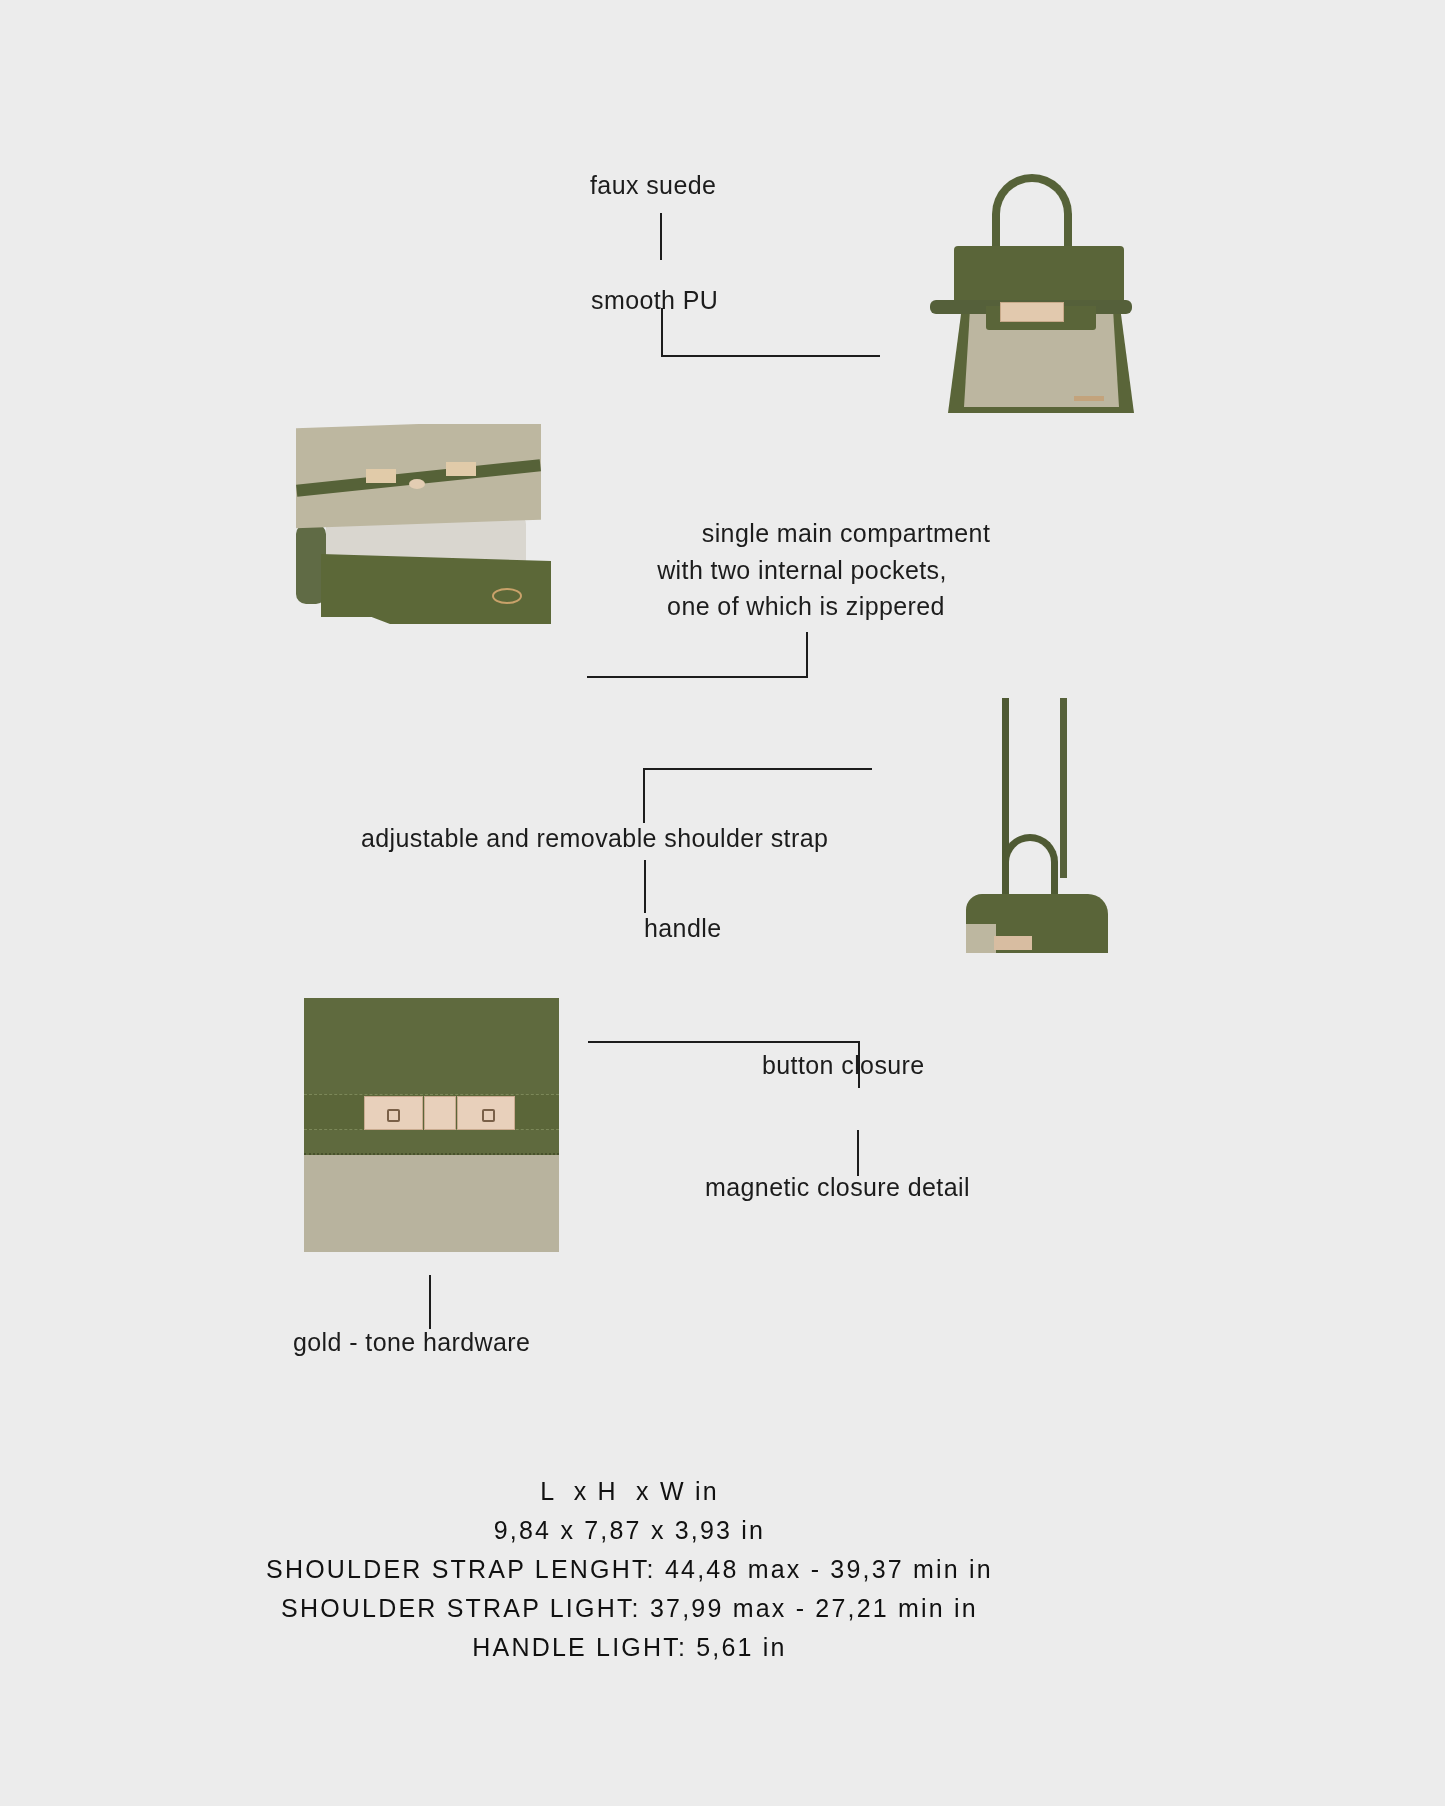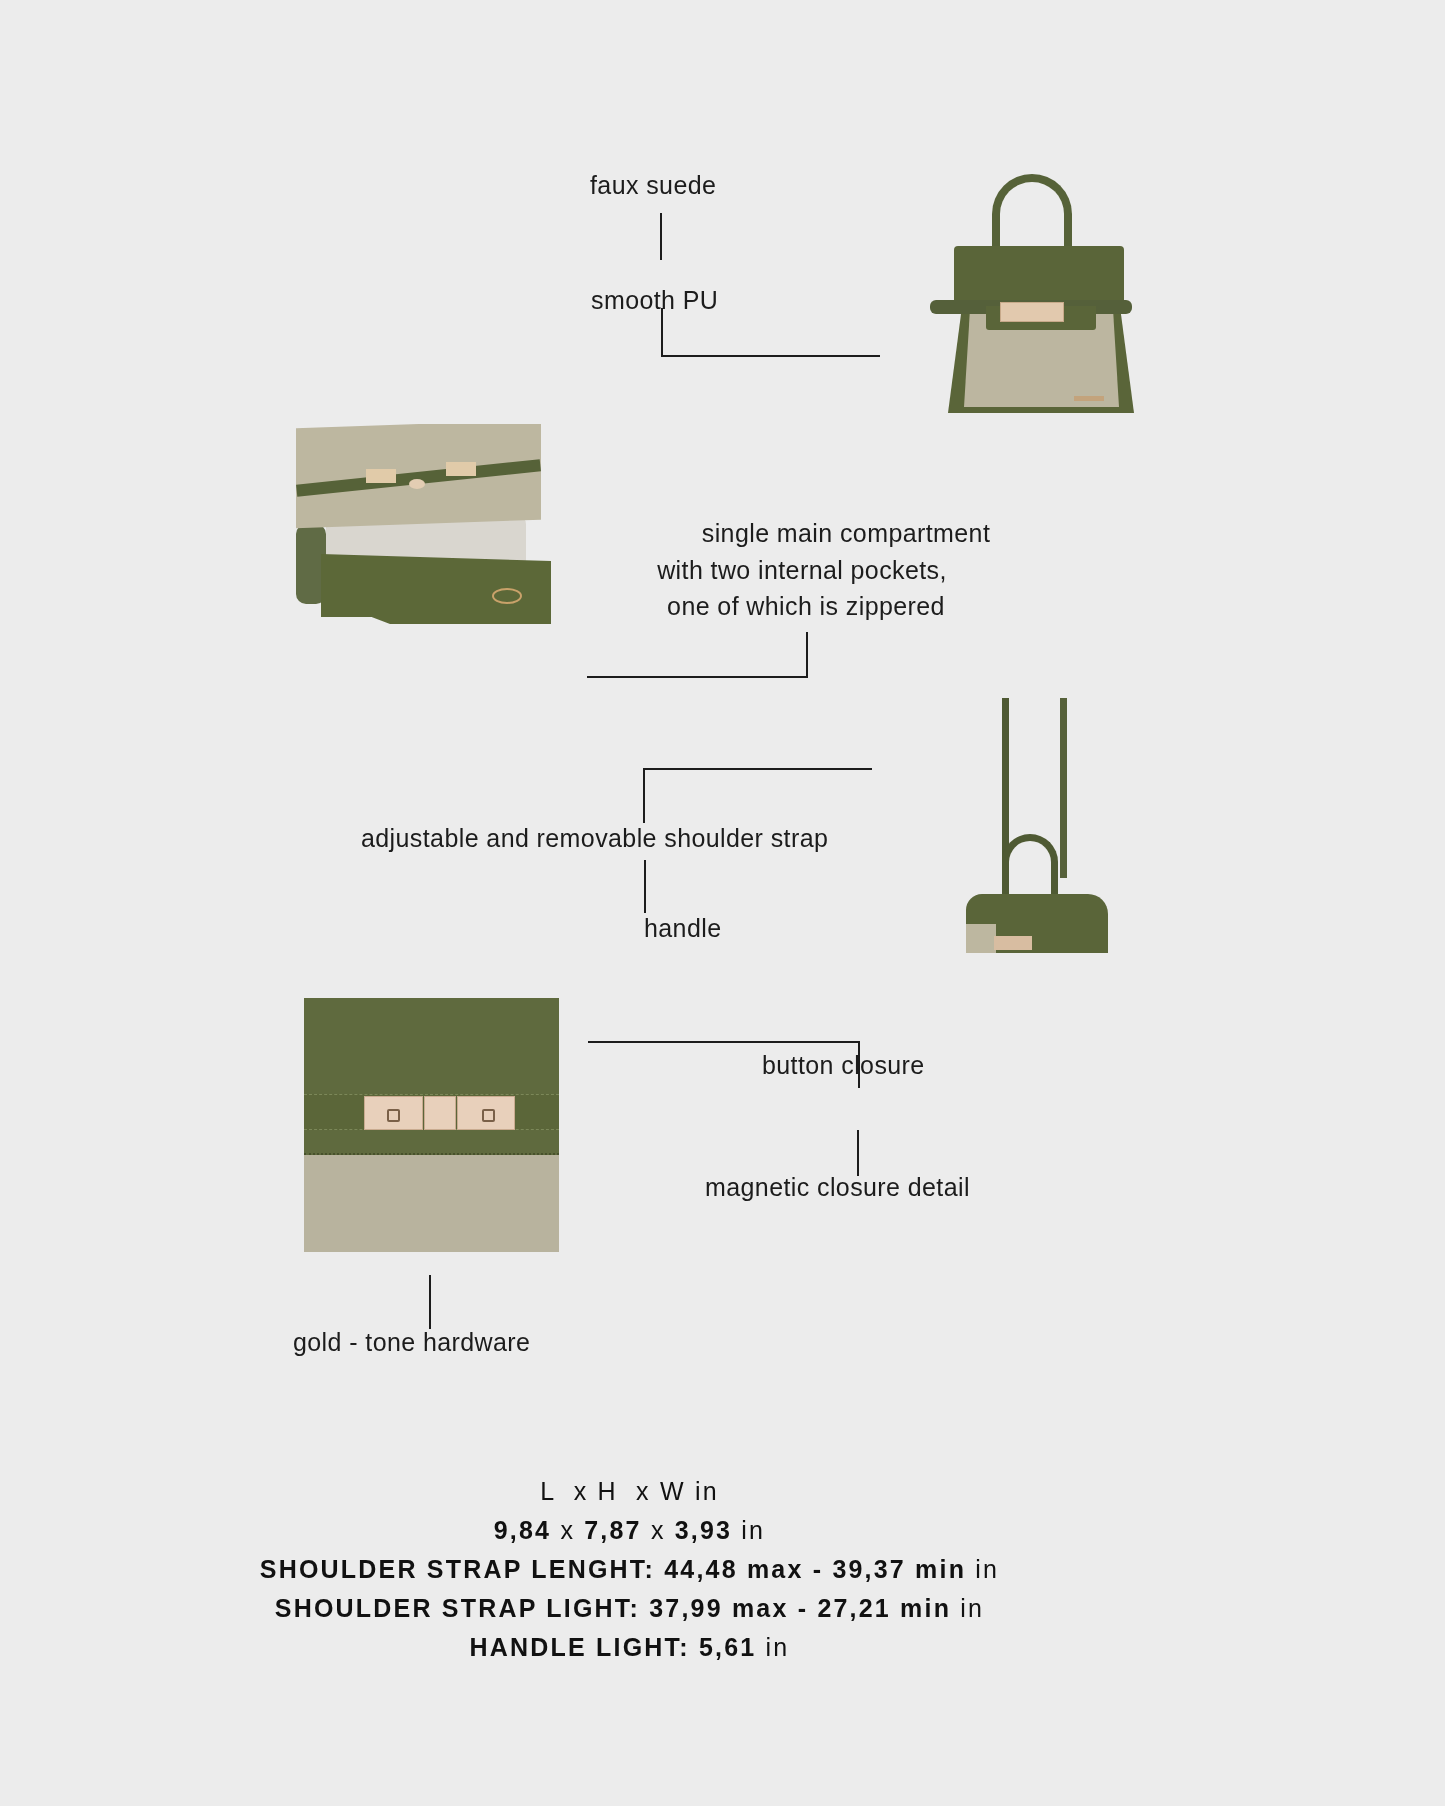--- a/index.html
+++ b/index.html
@@ -49,21 +49,21 @@
   .detail-photo .seam { position:absolute; left:0; top:155px; width:100%; height:2px; border-top:2px dotted #47512b; }
   .detail-photo .suede { position:absolute; left:0; top:157px; width:100%; height:97px; background:#b8b39e; }
   .detail-photo .plate { position:absolute; top:98px; height:34px; background:#e8d0bb; border:1px solid #c9ab90; box-sizing:border-box; }
   .detail-photo .p1 { left:60px; width:59px; }
   .detail-photo .p2 { left:120px; width:32px; }
   .detail-photo .p3 { left:153px; width:58px; }
   .detail-photo .sq { position:absolute; top:12px; width:9px; height:9px; border:2px solid #7a6048; border-radius:2px; }
 
   .specs { position:absolute; left:0; top:1472px; width:1259px; text-align:center; font-size:25px; line-height:39px; letter-spacing:2.2px; color:#111; }
   .specs .row { display:block; white-space:nowrap; }
-  .specs b { font-weight:700; }
+  .specs b { font-weight:400; }
   .specs .light { font-weight:400; }
 </style>
 </head>
 <body>
 
 <div class="label" style="left:590px; top:170px;">faux suede</div>
 <div class="vline" style="left:660px; top:213px; height:47px;"></div>
 <div class="label" style="left:591px; top:260px;margin-top:25px;">smooth PU</div>
 <div class="vline" style="left:661px; top:308px; height:49px;"></div>
 <div class="hline" style="left:661px; top:355px; width:219px;"></div>

